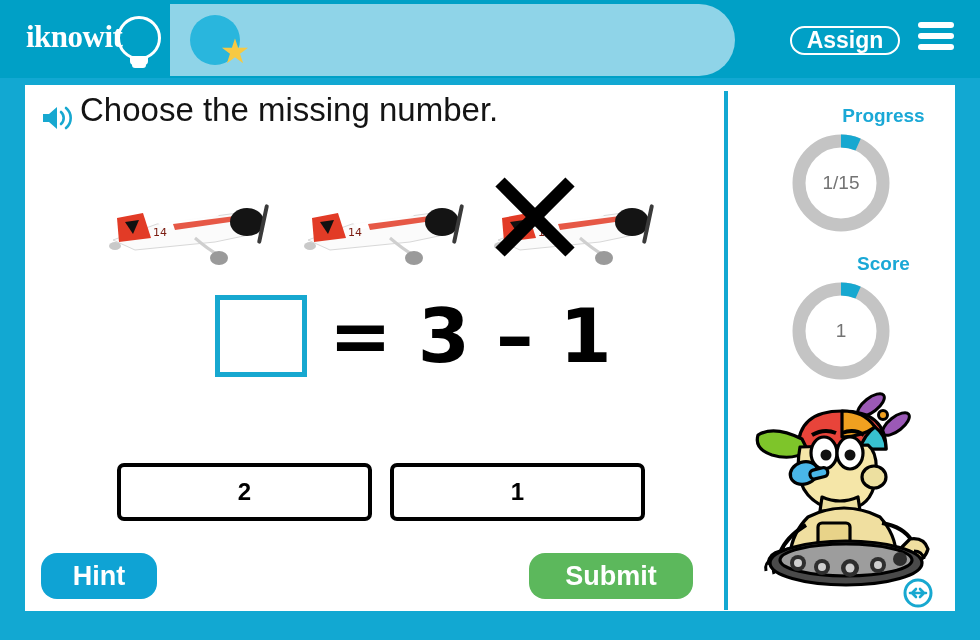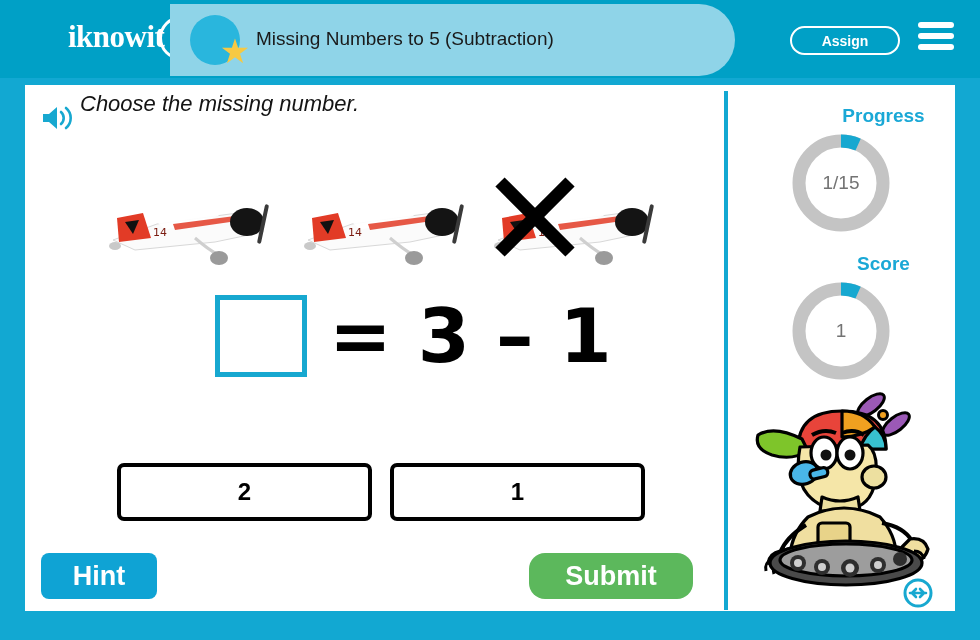--- a/index.html
+++ b/index.html
@@ -7,21 +7,21 @@
     width:980px;height:640px;
     background:#12a8d2;
     font-family:"Liberation Sans", sans-serif;
     overflow:hidden;
     position:relative;
   }
   .app{position:absolute;inset:0;background:#12a8d2;}
 
   
   .header{position:absolute;left:0;top:0;width:980px;height:78px;background:#00a0c6;}
-  .logo{position:absolute;left:22px;top:14px;width:140px;height:52px;margin-left:42px;}
+  .logo{position:absolute;left:22px;top:14px;width:140px;height:52px;}
   .logo-text{
     position:absolute;left:4px;top:5px;
     font-family:"Liberation Serif", serif;
     font-weight:bold;font-size:31px;color:#ffffff;letter-spacing:-.5px;
   }
   .bulb{position:absolute;left:95px;top:2px;width:44px;height:44px;
         border:3px solid #ffffff;border-radius:50%;box-sizing:border-box;}
   .bulb-base{position:absolute;left:108px;top:42px;width:18px;height:9px;background:#fff;border-radius:0 0 4px 4px;}
   .bulb-base2{position:absolute;left:110px;top:50px;width:14px;height:4px;background:#fff;border-radius:0 0 3px 3px;}
 
@@ -35,38 +35,38 @@
   }
   .star{position:absolute;left:29px;top:20px;width:32px;height:32px;color:#f6c943;font-size:34px;line-height:32px;text-align:center;}
   .title-text{
     position:absolute;left:86px;top:24px;
     font-size:19px;color:#1a1a1a;white-space:nowrap;
   }
 
   .assign-btn{
     position:absolute;left:790px;top:26px;width:110px;height:29px;
     border:2px solid #ffffff;border-radius:15px;box-sizing:border-box;
-    color:#fff;font-size:14px;font-weight:bold;
+    color:#fff;font-size:23px;font-weight:bold;
     display:flex;align-items:center;justify-content:center;
     background:transparent;cursor:pointer;
   }
   .menu-btn{position:absolute;left:918px;top:22px;width:36px;height:32px;cursor:pointer;}
   .menu-btn i{display:block;width:36px;height:6px;background:#fff;border-radius:3px;margin-bottom:5px;}
 
   
   .frame{position:absolute;left:18px;top:78px;width:944px;height:544px;background:#12a8d2;}
   .white{position:absolute;left:7px;top:7px;width:930px;height:526px;background:#ffffff;}
 
   .divider{position:absolute;left:699px;top:6px;width:4px;height:519px;background:#12a8d2;}
 
   
   .speaker{position:absolute;left:16px;top:18px;width:34px;height:30px;}
   .instruction{
     position:absolute;left:55px;top:6px;
-    font-size:22px;color:#141414;white-space:nowrap;font-style:italic;
+    font-size:33px;color:#141414;white-space:nowrap;
   }
 
   
   .planes{position:absolute;left:60px;top:95px;width:620px;height:95px;}
   .plane{position:absolute;top:0;width:190px;height:95px;}
   .p1{left:10px;} .p2{left:205px;} .p3{left:395px;}
 
   
   .equation{position:absolute;left:190px;top:206px;height:90px;display:flex;align-items:center;}
   .blank-box{width:92px;height:82px;border:5px solid #17a8d0;box-sizing:border-box;background:#fff;}
@@ -85,21 +85,21 @@
     position:absolute;top:0;width:255px;height:58px;
     border:4px solid #000;border-radius:7px;background:#fff;box-sizing:border-box;
     display:flex;align-items:center;justify-content:center;
     font-size:24px;font-weight:bold;color:#000;cursor:pointer;
   }
   .ans0{left:0;} .ans1{left:273px;}
 
   
   .hint-btn{
     position:absolute;left:16px;top:468px;width:116px;height:46px;
-    background:#0fa3d4;border-radius:8px;
+    background:#0fa3d4;border-radius:16px;
     display:flex;align-items:center;justify-content:center;
     color:#fff;font-size:27px;font-weight:bold;cursor:pointer;
   }
   .submit-btn{
     position:absolute;left:504px;top:468px;width:164px;height:46px;
     background:#5cb85c;border-radius:16px;
     display:flex;align-items:center;justify-content:center;
     color:#fff;font-size:27px;font-weight:bold;cursor:pointer;
   }
 
@@ -130,21 +130,20 @@
       <div class="logo-text">iknowit</div>
       <div class="bulb"></div>
       <div class="bulb-base"></div>
       <div class="bulb-base2"></div>
     </div>
 
     <div class="title-pill">
       <div class="star-circle">
         <div class="star">★</div>
       </div>
-      <div class="title-text">Missing Numbers to 5 (Subtraction)</div>
     </div>
 
     <div class="assign-btn">Assign</div>
 
     <div class="menu-btn">
       <i></i>
       <i></i>
       <i></i>
     </div>
   </div>

